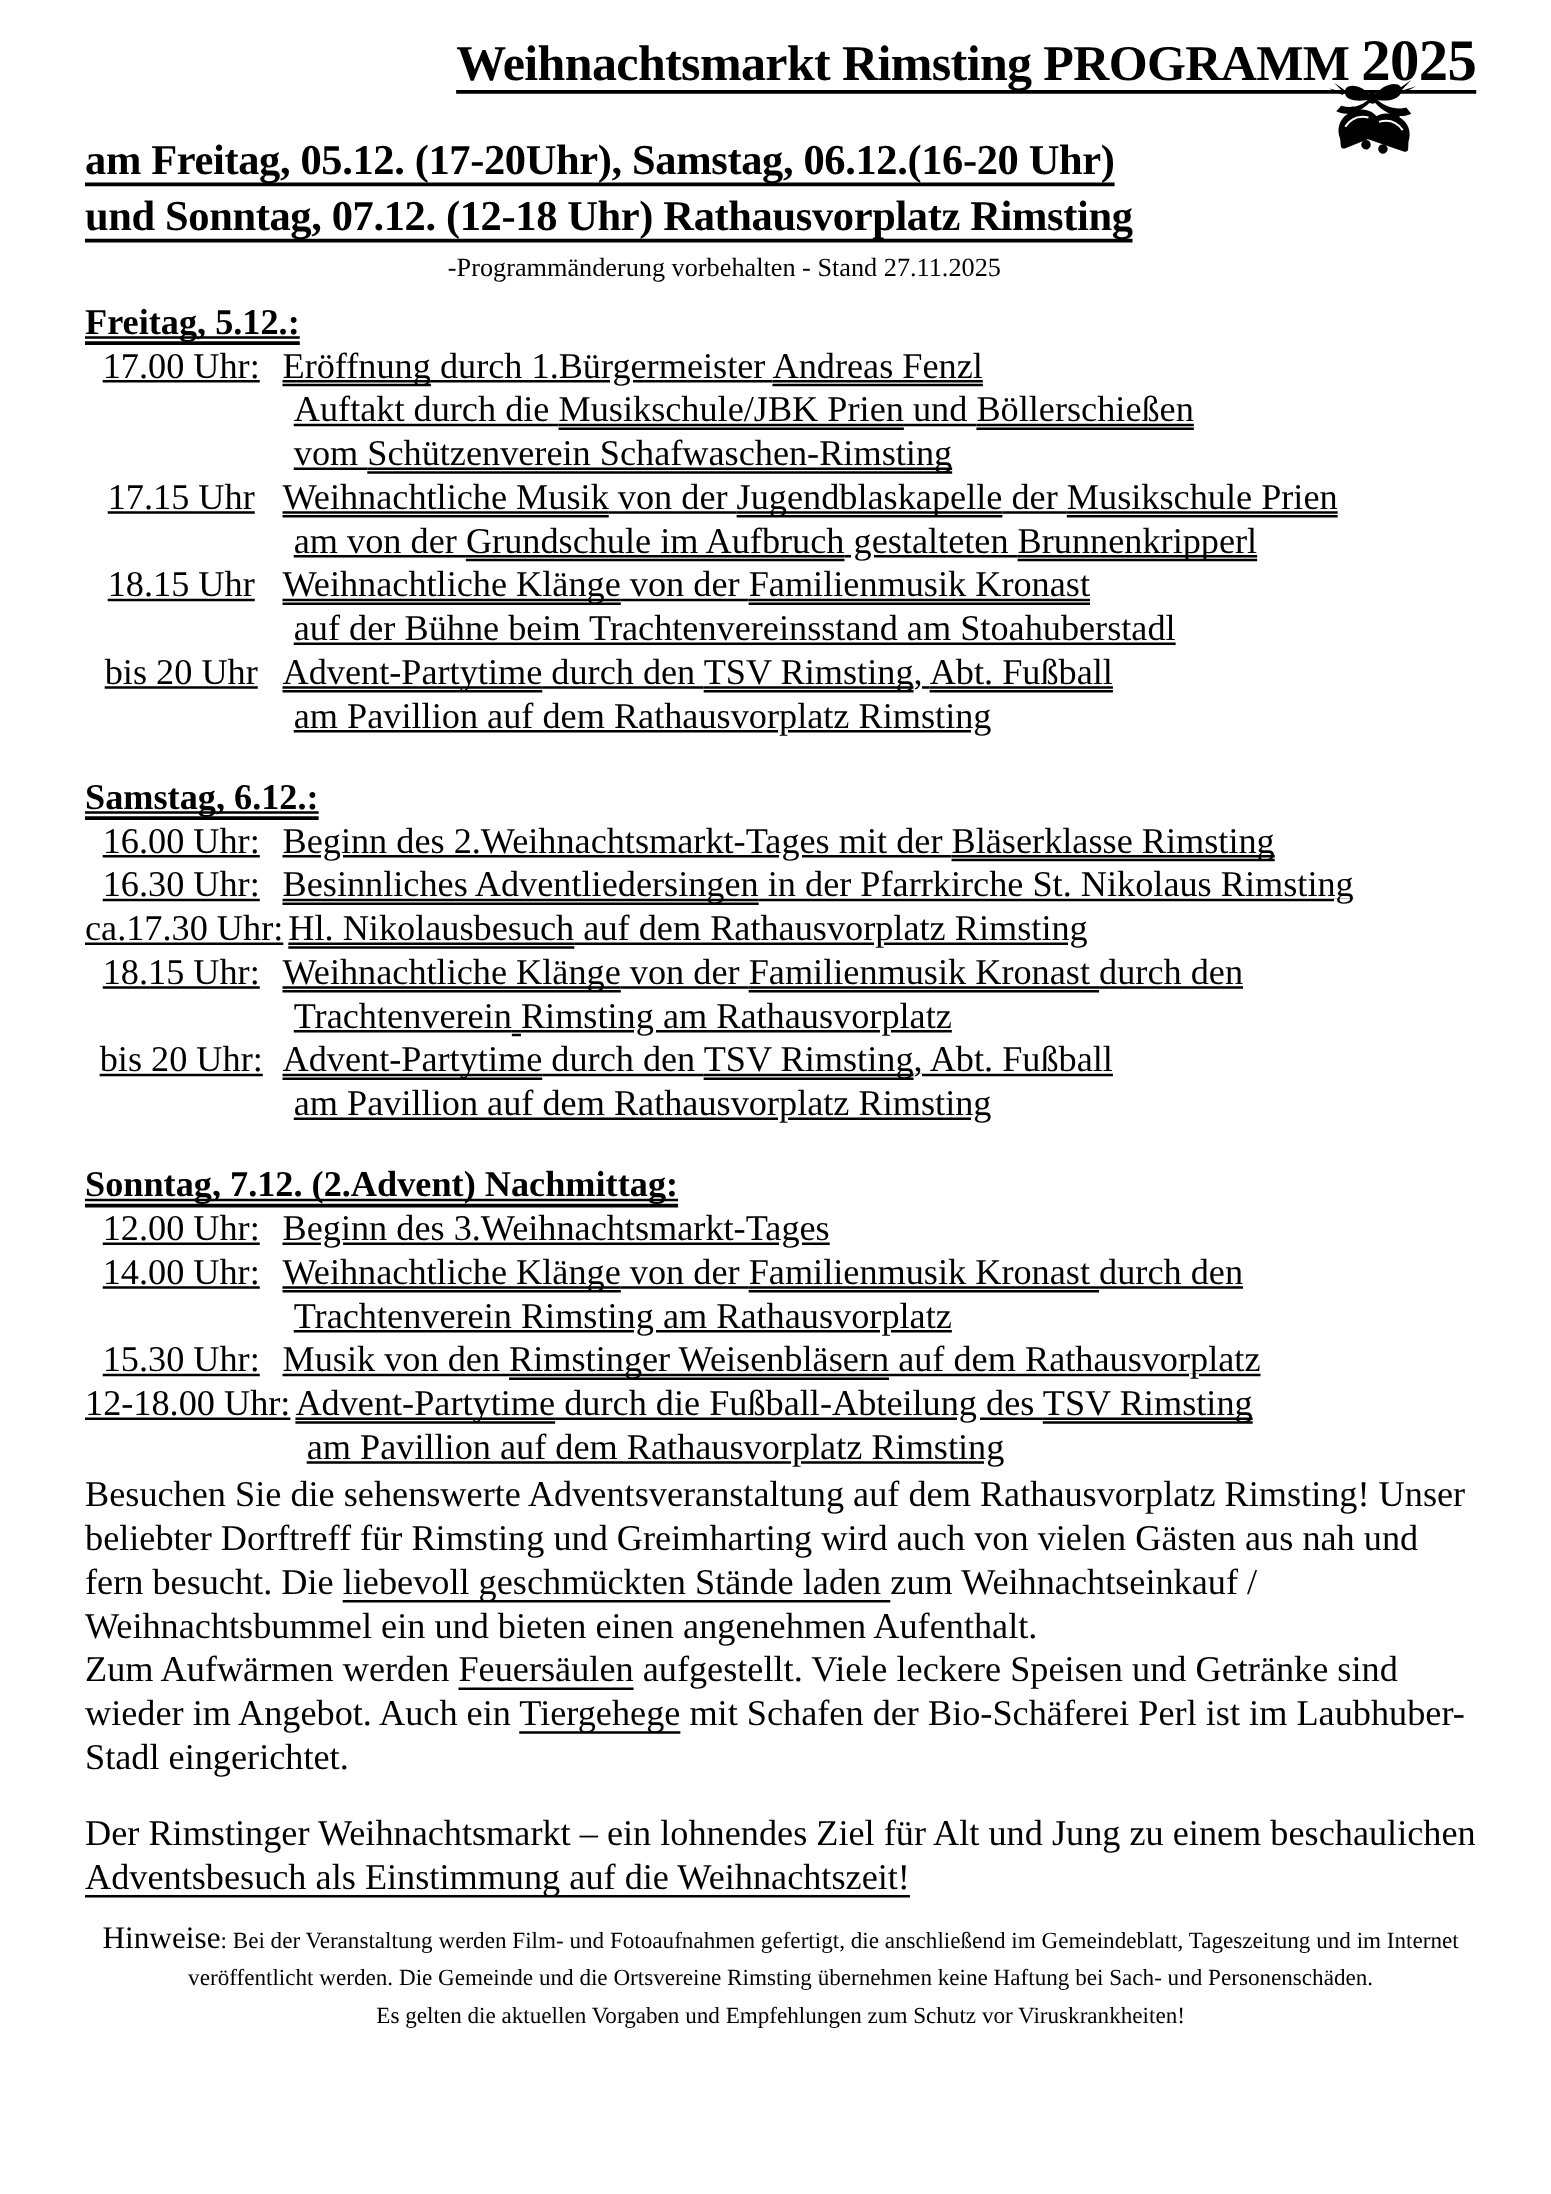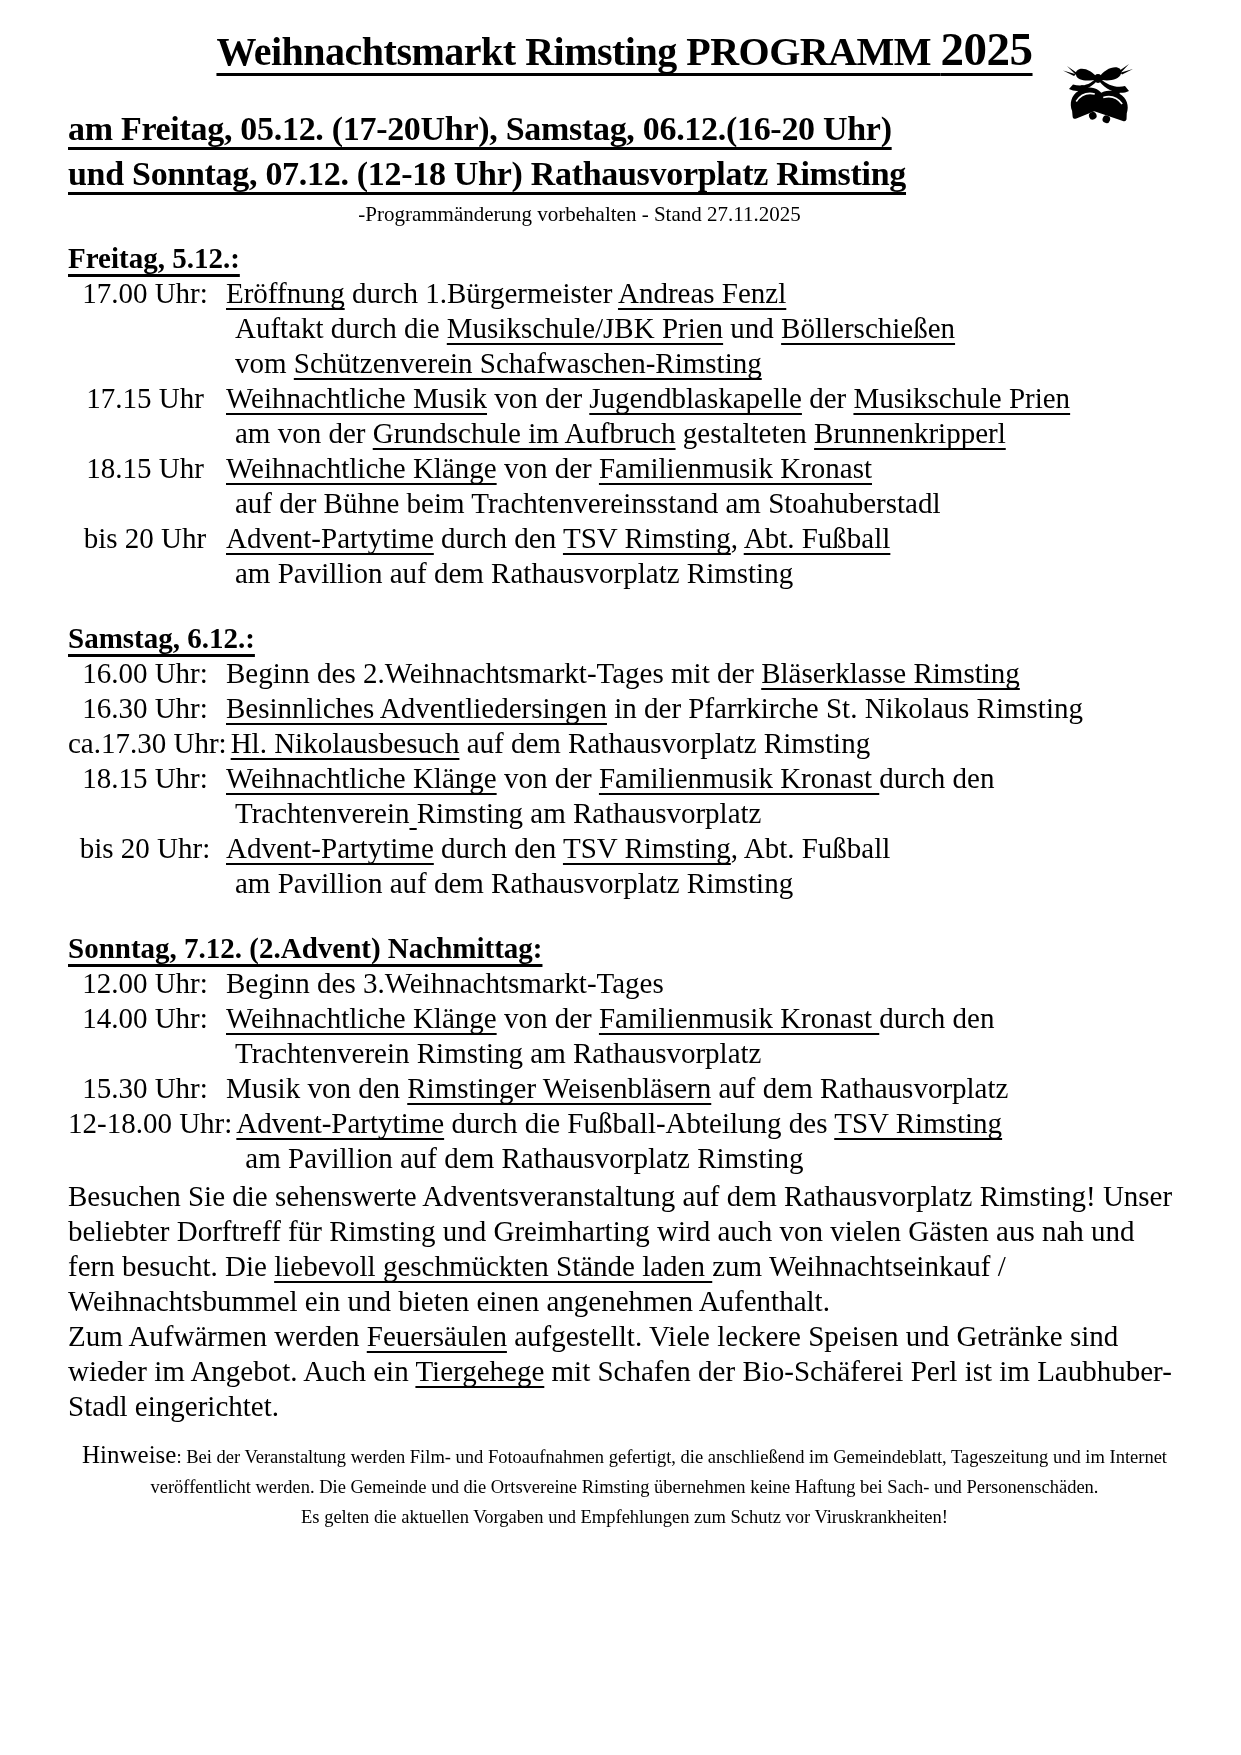--- a/index.html
+++ b/index.html
@@ -13,34 +13,34 @@
   .page { padding:22px 60px 0 68px; }
 
   .u {
     text-decoration:underline;
     text-decoration-thickness:2px;
     text-underline-offset:5px;
     text-decoration-skip-ink:none;
   }
 
   .title {
-    text-align:center; font-weight:700; font-size:40px; line-height:1.15;
+    text-align:right; font-weight:700; font-size:40px; line-height:1.15;
     letter-spacing:-0.5px;
   }
   .title .u { text-decoration-thickness:3px; text-underline-offset:8px; }
   .title-year { font-size:47px; }
 
   .bells { position:absolute; left:1046px; top:64px; }
 
   .subtitle { margin-top:30px; font-weight:700; font-size:34px; line-height:1.33; letter-spacing:-0.3px; }
   .subtitle .u { text-decoration-thickness:3px; text-underline-offset:7px; }
 
   .notice { margin-top:6px; font-size:21px; text-align:center; margin-right:90px; }
 
-  .section { margin-top:14px; }
+  .section { margin-top:14px;text-decoration:underline; }
   .section + .section { margin-top:30px; }
   .section-heading { font-weight:700; font-size:29px; line-height:35px; }
   .section-heading .u { text-decoration-thickness:3px; text-underline-offset:6px; }
 
   .row { display:flex; font-size:29px; line-height:35px; }
   .time { min-width:158px; white-space:nowrap; padding-right:4px;text-align:center; }
   .desc { flex:1; }
   .desc .line + .line { padding-left:9px; }
 
   .paragraphs { margin-top:3px; }
@@ -184,20 +184,21 @@
       <div class="desc">
         <div class="line"><span class="u">Advent-Partytime</span><span> durch die Fußball-Abteilung des </span><span class="u">TSV Rimsting</span></div>
         <div class="line"><span>am Pavillion auf dem Rathausvorplatz Rimsting</span></div>
       </div>
     </div>
   </div>
 
   <div class="paragraphs">
     <p class="para"><span>Besuchen Sie die sehenswerte Adventsveranstaltung auf dem Rathausvorplatz Rimsting! Unser beliebter Dorftreff für Rimsting und Greimharting wird auch von vielen Gästen aus nah und fern besucht. Die </span><span class="u">liebevoll geschmückten Stände laden </span><span>zum Weihnachtseinkauf / Weihnachtsbummel ein und bieten einen angenehmen Aufenthalt.</span></p>
     <p class="para"><span>Zum Aufwärmen werden </span><span class="u">Feuersäulen</span><span> aufgestellt. Viele leckere Speisen und Getränke sind wieder im Angebot. Auch ein </span><span class="u">Tiergehege</span><span> mit Schafen der Bio-Schäferei Perl ist im Laubhuber-Stadl eingerichtet.</span></p>
+    <p class="para closing"><span>Der Rimstinger Weihnachtsmarkt – ein lohnendes Ziel für Alt und Jung zu einem beschaulichen </span><span class="u">Adventsbesuch als Einstimmung auf die Weihnachtszeit!</span></p>
   </div>
 
   <div class="hints">
     <div class="hints-line"><span class="hints-label">Hinweise</span><span>: Bei der Veranstaltung werden Film- und Fotoaufnahmen gefertigt, die anschließend im Gemeindeblatt, Tageszeitung und im Internet</span></div>
     <div class="hints-line">veröffentlicht werden. Die Gemeinde und die Ortsvereine Rimsting übernehmen keine Haftung bei Sach- und Personenschäden.</div>
     <div class="hints-line">Es gelten die aktuellen Vorgaben und Empfehlungen zum Schutz vor Viruskrankheiten!</div>
   </div>
 
 </div>
 

